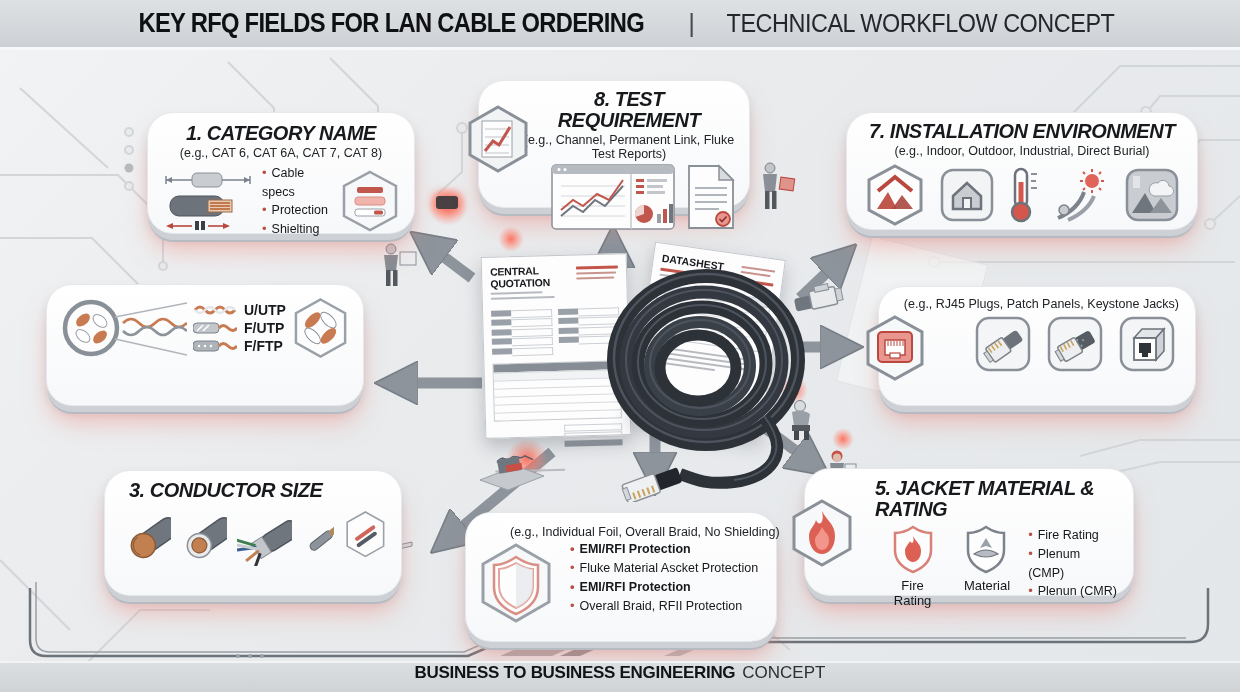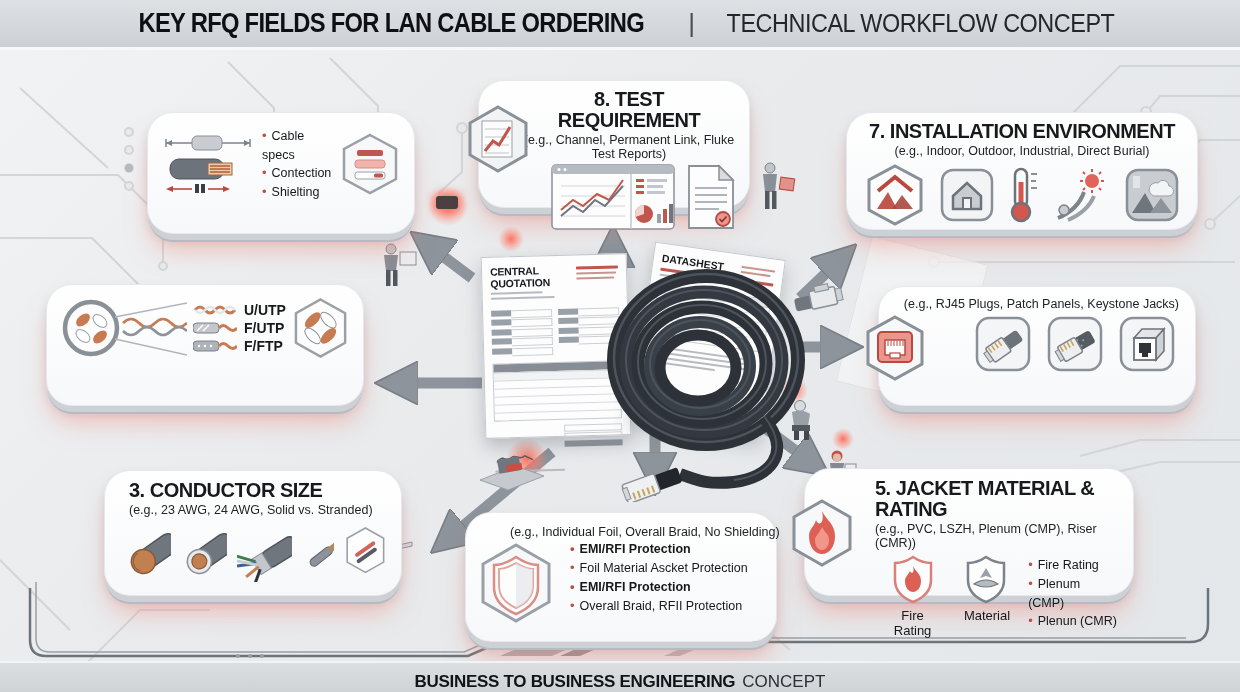--- a/index.html
+++ b/index.html
@@ -9,29 +9,29 @@
   .abs{position:absolute;}
   
   .banner-top{left:0;top:0;width:1240px;height:47px;
     background:linear-gradient(180deg,#dee1e4,#cdd1d5);
     border-bottom:3px solid #f7f8f9;display:flex;align-items:center;justify-content:center;}
   .banner-top .t1{font-weight:700;font-size:27px;letter-spacing:-0.8px;color:#0e1013;display:inline-block;transform:scaleX(.88);transform-origin:center;}
   .banner-top .sep{font-weight:300;font-size:26px;color:#4a4e53;margin:0 10px;}
   .banner-top .t2{font-weight:400;font-size:26px;letter-spacing:-0.5px;color:#23262a;display:inline-block;transform:scaleX(.9);}
   .banner-bot{left:0;bottom:0;width:1240px;height:29px;
     background:linear-gradient(180deg,#dcdfe2,#cfd3d6);
-    border-top:2px solid #f2f3f5;display:flex;align-items:flex-end;justify-content:center;}
+    border-top:2px solid #f2f3f5;display:flex;align-items:flex-start;justify-content:center;}
   .banner-bot .t1{font-weight:700;font-size:17px;letter-spacing:-0.3px;color:#111317;}
   .banner-bot .t2{font-weight:400;font-size:17px;color:#2c2f33;margin-left:7px;}
   
   .card{border-radius:26px;background:linear-gradient(180deg,#ffffff,#f7f8fa);
     border:1px solid #e6e8eb;
     box-shadow:0 7px 0 -1px #cdd1d6,0 10px 0 -2px #b6bbc1,
                0 20px 26px -6px rgba(238,128,116,.50),0 6px 10px rgba(120,128,136,.22);}
-  .card .ttl{font-weight:700;letter-spacing:-0.5px;font-size:20px;line-height:1.05;}
+  .card .ttl{font-weight:700;letter-spacing:-0.5px;font-size:20px;line-height:1.05;font-style:italic;}
   .card .sub{font-size:12.5px;color:#202327;margin-top:2px;}
   .bul{font-size:12.5px;line-height:1.45;color:#16181b;}
   .bul::before{content:"•";color:#b94f46;margin-right:5px;font-size:13px;}
   .bul.bold{font-weight:700;}
   .lbl{font-weight:700;font-size:14px;}
   .iconlbl{font-size:13px;color:#16181b;}
   .glow{border-radius:50%;background:radial-gradient(circle,rgba(255,110,92,.95) 0%,rgba(255,130,110,.45) 40%,rgba(255,130,110,0) 70%);}
   .doc{background:#fdfdfe;border:1px solid #c3c7cc;box-shadow:0 8px 18px rgba(60,66,72,.28);}
   .rline{height:3px;background:#c2564d;border-radius:1px;margin:2px 0;}
   .gline{height:2px;background:#b7bbc0;border-radius:1px;margin:3px 0;}
@@ -297,20 +297,24 @@
     <rect x="25" y="16" width="11" height="13" fill="#eceef0" stroke="#8a9098"></rect>
   </svg>
 
   <svg class="abs" style="left:470px;top:446px" width="80" height="46">
     <polygon points="10,34 46,20 74,30 38,44" fill="#c6cace" stroke="#9aa0a7"></polygon>
     <rect x="28" y="12" width="22" height="14" fill="#70767e" transform="rotate(-10 39 19)"></rect>
     <rect x="36" y="18" width="16" height="7" fill="#c94f44" transform="rotate(-10 44 21)"></rect>
   </svg>
 
   <div class="card abs" style="left:147px;top:112px;width:268px;height:122px;padding:10px 14px;box-sizing:border-box">
+    <div style="text-align:center">
+      <div class="ttl">1. CATEGORY NAME</div>
+      <div class="sub">(e.g., CAT 6, CAT 6A, CAT 7, CAT 8)</div>
+    </div>
     <div style="display:flex;align-items:center;gap:8px;margin-top:4px">
       <svg width="92" height="62">
         <g stroke="#7d838b" stroke-width="1.5">
             <line x1="4" y1="10" x2="88" y2="10"></line>
             <line x1="4" y1="6" x2="4" y2="14"></line>
             <line x1="88" y1="6" x2="88" y2="14"></line>
           </g>
         <polygon points="4,10 10,7 10,13" fill="#7d838b"></polygon>
           <polygon points="88,10 82,7 82,13" fill="#7d838b"></polygon>
         <rect x="30" y="3" width="30" height="14" rx="5" fill="#c9cdd2" stroke="#8a9098"></rect>
@@ -325,21 +329,21 @@
             <line x1="6" y1="56" x2="30" y2="56"></line>
             <line x1="46" y1="56" x2="66" y2="56"></line>
           </g>
         <polygon points="4,56 11,53 11,59" fill="#b9483f"></polygon>
           <polygon points="68,56 61,53 61,59" fill="#b9483f"></polygon>
         <rect x="33" y="51" width="4" height="9" fill="#3a3f46"></rect>
           <rect x="39" y="51" width="4" height="9" fill="#3a3f46"></rect>
       </svg>
       <div style="flex:1">
         <div class="bul">Cable specs</div>
-        <div class="bul">Contection</div>
+        <div class="bul">Protection</div>
         <div class="bul">Shielting</div>
       </div>
       <svg width="60" height="64" viewBox="0 0 60 64">
         <polygon points="30,3 56,17 56,47 30,61 4,47 4,17" fill="#f7f8f9" stroke="#9aa0a7" stroke-width="2.5"></polygon>
         <rect x="17" y="18" width="26" height="6" rx="2" fill="#c0564c"></rect>
         <rect x="15" y="28" width="30" height="8" rx="3" fill="#f0b4ac" stroke="#d98f86"></rect>
         <rect x="15" y="40" width="30" height="7" rx="2.5" fill="#ffffff" stroke="#9aa0a7"></rect>
         <rect x="34" y="41.5" width="9" height="4" rx="1.5" fill="#c0564c"></rect>
       </svg>
     </div>
@@ -567,21 +571,20 @@
         <rect x="15" y="22" width="22" height="22" fill="#fdfdfe" stroke="#6d737b" stroke-width="1.8"></rect>
         <rect x="20" y="27" width="12" height="10" fill="#2e3338"></rect>
         <rect x="23" y="37" width="6" height="4" fill="#2e3338"></rect>
       </svg>
     </div>
   </div>
 
   <div class="card abs" style="left:104px;top:470px;width:298px;height:126px;padding:9px 14px;box-sizing:border-box">
     <div style="margin-left:10px">
       <div class="ttl">3. CONDUCTOR SIZE</div>
-      <div class="sub">(e.g., 23 AWG, 24 AWG, Solid vs. Stranded)</div>
     </div>
     <div style="display:flex;align-items:flex-end;gap:10px;margin-top:3px;padding-left:6px">
       <svg width="58" height="62">
         <g transform="rotate(-35 29 34)">
           <rect x="14" y="24" width="42" height="20" rx="9" fill="#70767e" stroke="#4e545c" stroke-width="1.5"></rect>
           <circle cx="16" cy="34" r="12" fill="#c28050" stroke="#8a5a36" stroke-width="1.5"></circle>
           <path d="M8,28 a10,10 0 0 1 8,-4 M6,34 a11,11 0 0 1 2,-6 M8,40 a10,10 0 0 1 -2,-6" stroke="#8a5a36" stroke-width="1" fill="none"></path>
         </g>
       </svg>
       <svg width="58" height="62">
@@ -625,36 +628,35 @@
       <path d="M38,16 C47,22 55,24 60,24 V46 C60,60 50,68 38,73 C26,68 16,60 16,46 V24 C21,24 29,22 38,16 z" fill="#fdfdfe" stroke="#d98f86" stroke-width="2.5"></path>
       <path d="M38,22 C45,26 51,28 55,28 V45 C55,56 47,63 38,67 C29,63 21,56 21,45 V28 C25,28 31,26 38,22 z" fill="none" stroke="#e2a69d" stroke-width="2"></path>
       <path d="M38,22 C45,26 51,28 55,28 V45 C55,56 47,63 38,67 z" fill="#e3e6e9" opacity="0.7"></path>
     </svg>
     <div style="margin-left:88px">
       <div style="text-align:center">
         <div class="sub" style="white-space:nowrap;margin-left:-60px">(e.g., Individual Foil, Overall Braid, No Shielding)</div>
       </div>
       <div style="margin-top:1px">
         <div class="bul bold">EMI/RFI Protection</div>
-        <div class="bul">Foil Material Ascket Protection</div>
+        <div class="bul">Fluke Material Ascket Protection</div>
         <div class="bul bold">EMI/RFI Protection</div>
         <div class="bul">Overall Braid, RFII Protection</div>
       </div>
     </div>
   </div>
 
   <div class="card abs" style="left:804px;top:468px;width:330px;height:128px;padding:9px 14px;box-sizing:border-box">
     <svg class="abs" style="left:-16px;top:28px" width="66" height="72" viewBox="0 0 66 72">
       <polygon points="33,4 61,20 61,52 33,68 5,52 5,20" fill="#f7f8f9" stroke="#8a9098" stroke-width="3"></polygon>
       <path d="M33,14 C38,24 46,27 46,39 C46,50 40,57 33,57 C26,57 20,50 20,39 C20,32 25,30 27,23 C29,29 36,28 33,14 z" fill="#dd6054"></path>
       <path d="M33,30 C36,36 40,37 40,43 C40,50 36,53 33,53 C30,53 26,50 26,43 C26,39 30,37 33,30 z" fill="#f2958a"></path>
     </svg>
     <div style="margin-left:56px">
       <div class="ttl">5. JACKET MATERIAL &amp; RATING</div>
-      <div class="sub">(e.g., PVC, LSZH, Plenum (CMP), Riser (CMR))</div>
     </div>
     <div style="display:flex;align-items:flex-start;gap:18px;margin-left:62px;margin-top:4px">
       <div style="text-align:center">
         <svg width="48" height="50">
           <path d="M24,3 C30,7 37,9 42,9 V26 C42,37 34,44 24,48 C14,44 6,37 6,26 V9 C11,9 18,7 24,3 z" fill="#fdfdfe" stroke="#d98077" stroke-width="2.5"></path>
           <path d="M24,12 C27,18 32,20 32,27 C32,34 28,38 24,38 C20,38 16,34 16,27 C16,23 19,21 21,17 C22,20 26,20 24,12 z" fill="#dd6054"></path>
         </svg>
         <div class="iconlbl">Fire Rating</div>
       </div>
       <div style="text-align:right">

